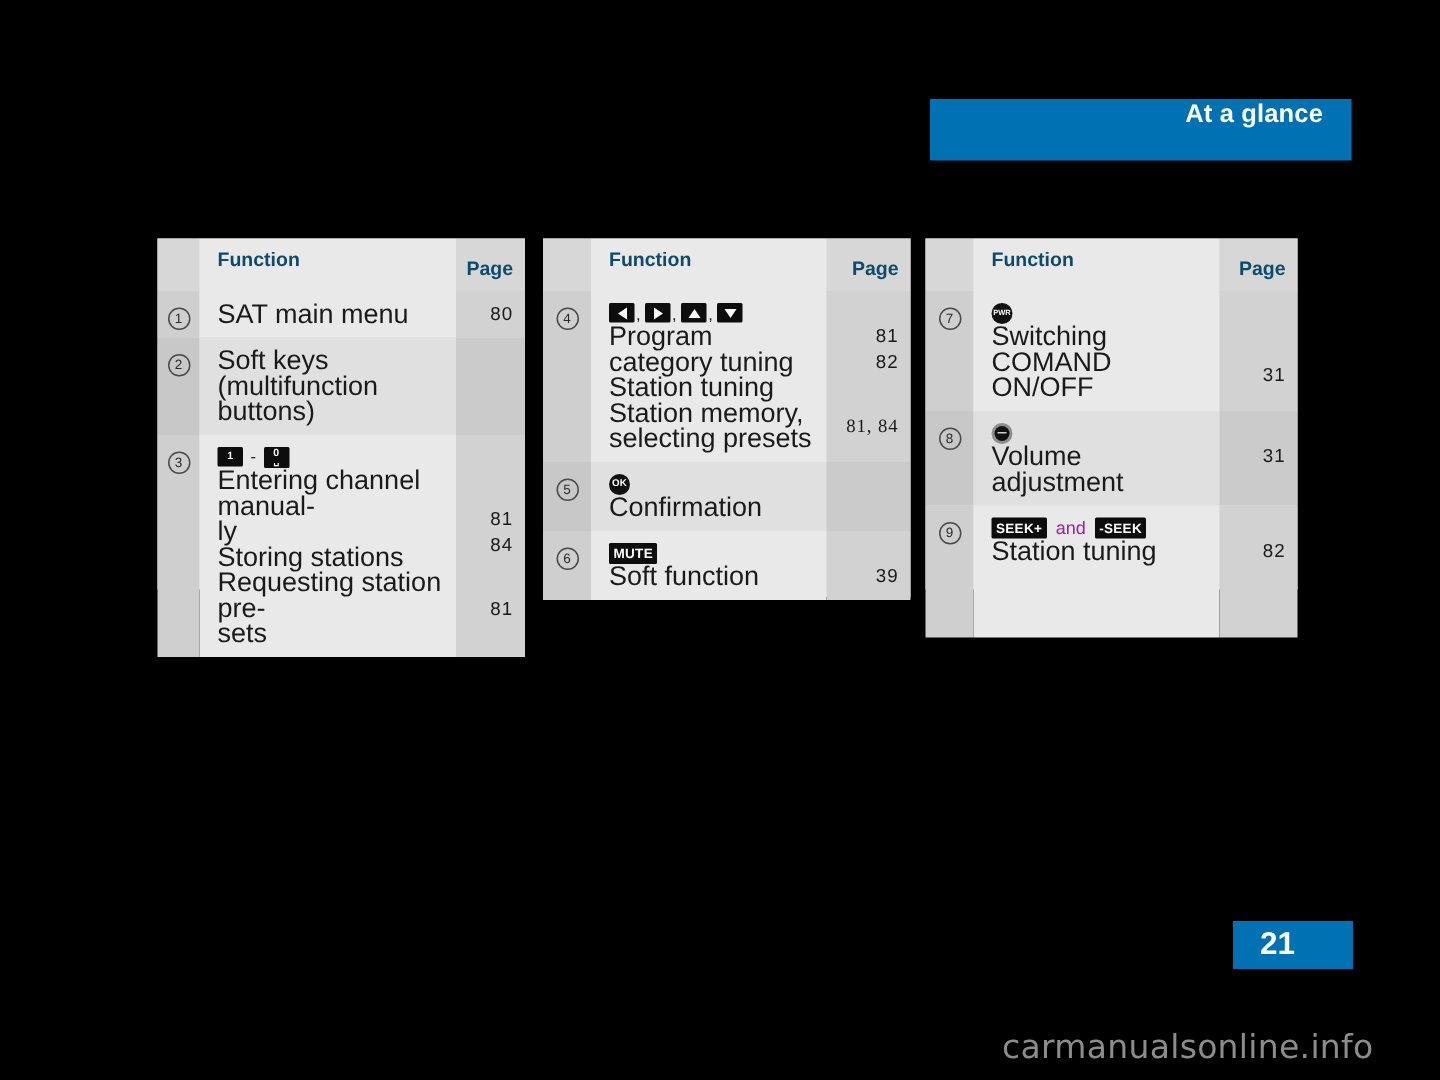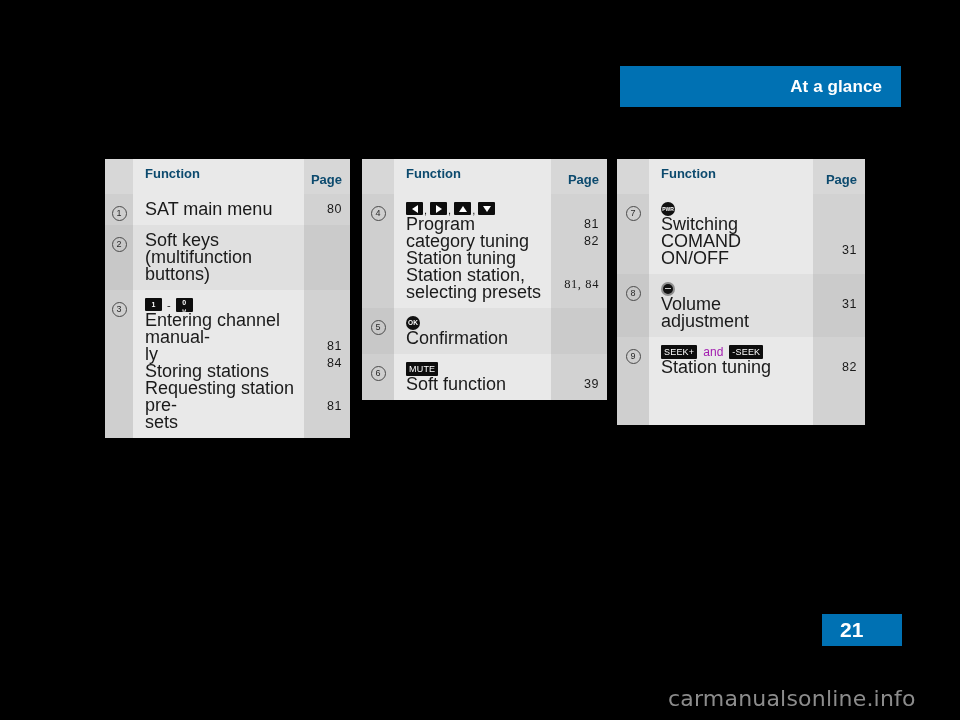--- a/index.html
+++ b/index.html
@@ -11,21 +11,21 @@
     position:relative;
   }
 
   
   .header-bar{
     position:absolute;
     left:620px; top:66px;
     width:281px; height:41px;
     background:#0071b3;
     display:flex;
-    align-items:center;
+    align-items:flex-start;
     justify-content:flex-end;
   }
   .header-title{
     color:#ffffff;
     font-size:17px;
     font-weight:bold;
     letter-spacing:.1px;
     padding-right:19px;
   }
 
@@ -200,21 +200,21 @@
   .knobicon i{
     display:block;width:10px;height:10px;border-radius:50%;
     background:#111;position:relative;
   }
   .knobicon i:after{
     content:"";position:absolute;left:2px;top:4px;width:6px;height:1.5px;background:#cfcfcf;
   }
   .labelbox{
     display:inline-flex;align-items:center;justify-content:center;
     background:#0d0d0d;color:#fff;
-    font-size:9px;font-weight:normal;
+    font-size:9px;font-weight:bold;
     padding:1px 3px;border-radius:1px;letter-spacing:.2px;
     line-height:12px;
   }
   .andtxt{ font-size:12px;color:#a21caf;padding:0 6px;text-align:right;}
   .inline-wrap{display:flex;align-items:center;height:15px;}
 </style>
 </head>
 <body>
 
 <div class="header-bar">
@@ -317,21 +317,21 @@
           <span class="arrowbox">
               <i class="tri up"></i>
             </span>
           <span class="comma">,</span>
           <span class="arrowbox">
               <i class="tri down"></i>
             </span>
         </div>
         <div class="fn-line sub">Program category tuning</div>
         <div class="fn-line sub">Station tuning</div>
-        <div class="fn-line sub">Station station,
+        <div class="fn-line sub">Station memory,
 selecting presets</div>
       </div>
       <div class="cell-pg">
         <div class="pg-line" style="height:15px;"></div>
         <div class="pg-line sub">81</div>
         <div class="pg-line sub">82</div>
         <div class="pg-line sub" style="margin-top:26px;font-family:Liberation Serif, serif;">81, 84</div>
       </div>
     </div>
 

